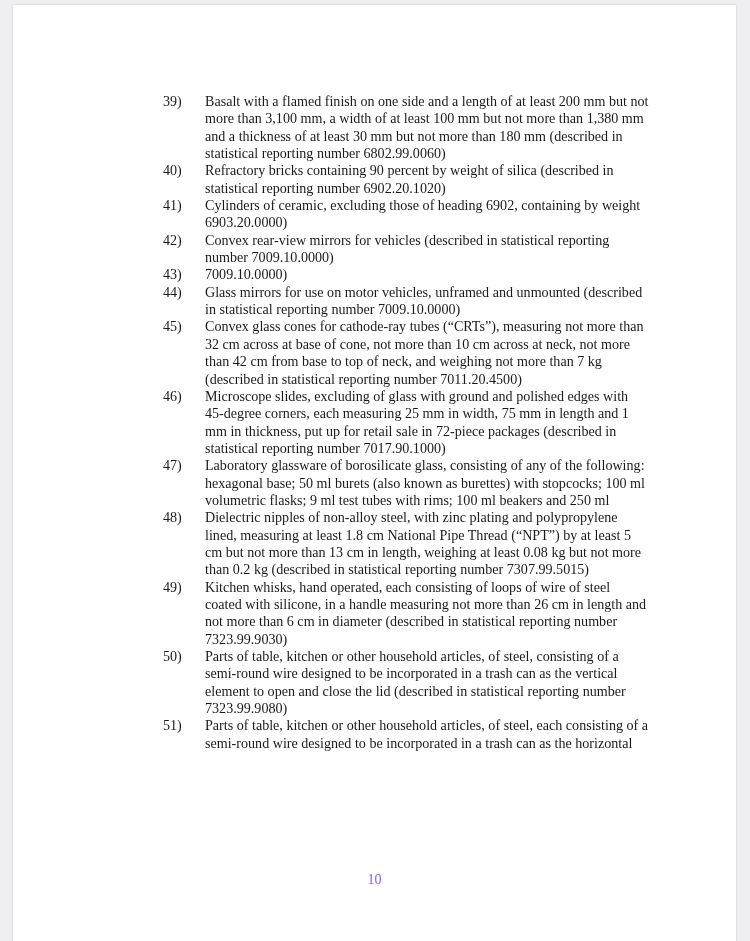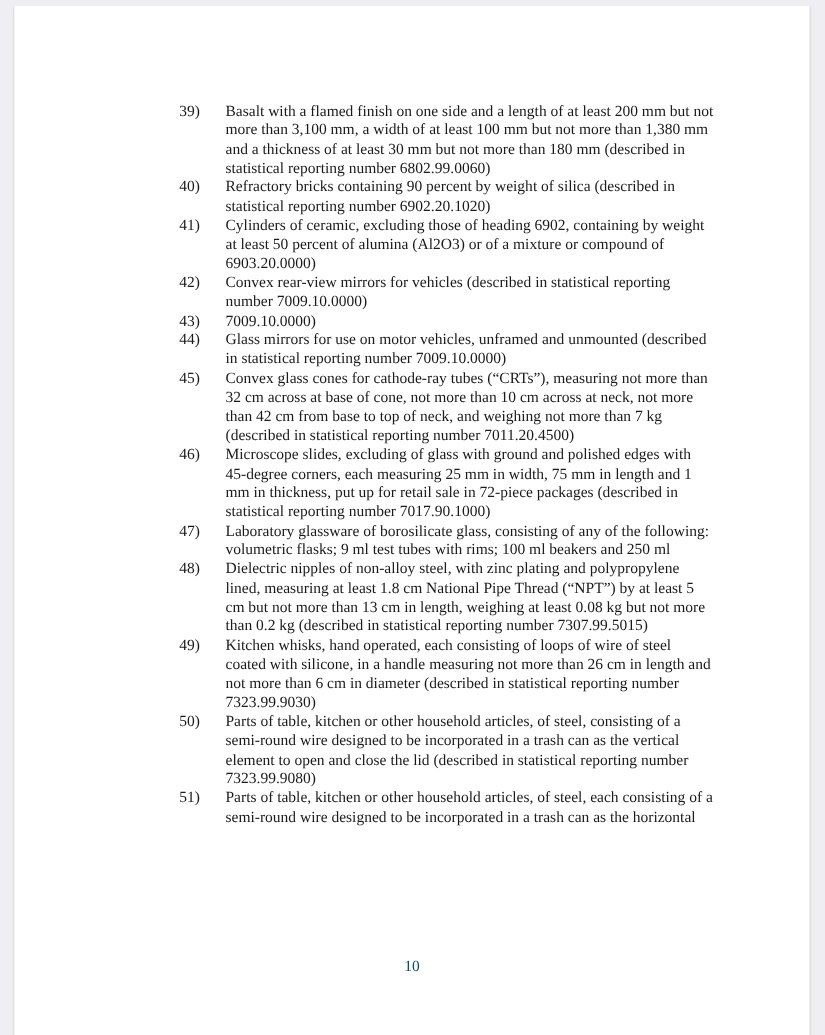--- a/index.html
+++ b/index.html
@@ -42,21 +42,21 @@
       width: 455px;
     }
     .page-number {
       position: absolute;
       left: 0;
       width: 723px;
       top: 866px;
       text-align: center;
       font-family: "Liberation Serif", "DejaVu Serif", serif;
       font-size: 14.1px;
-      color: #0c4a6e;
+      color: #8b5cf6;
     }
     .ln { display: block; white-space: nowrap; }
   </style>
 </head>
 <body>
 
 <div class="page">
   <div class="content" id="content">
       <div class="item">
         <div class="num">39)</div>
@@ -71,21 +71,20 @@
         <div class="num">40)</div>
         <div class="text">
           <span class="ln">Refractory bricks containing 90 percent by weight of silica (described in</span>
           <span class="ln">statistical reporting number 6902.20.1020)</span>
         </div>
       </div>
       <div class="item">
         <div class="num">41)</div>
         <div class="text">
           <span class="ln">Cylinders of ceramic, excluding those of heading 6902, containing by weight</span>
-          <span class="ln">at least 50 percent of alumina (Al2O3) or of a mixture or compound of</span>
           <span class="ln">6903.20.0000)</span>
         </div>
       </div>
       <div class="item">
         <div class="num">42)</div>
         <div class="text">
           <span class="ln">Convex rear-view mirrors for vehicles (described in statistical reporting</span>
           <span class="ln">number 7009.10.0000)</span>
         </div>
       </div>
@@ -117,20 +116,21 @@
           <span class="ln">Microscope slides, excluding of glass with ground and polished edges with</span>
           <span class="ln">45-degree corners, each measuring 25 mm in width, 75 mm in length and 1</span>
           <span class="ln">mm in thickness, put up for retail sale in 72-piece packages (described in</span>
           <span class="ln">statistical reporting number 7017.90.1000)</span>
         </div>
       </div>
       <div class="item">
         <div class="num">47)</div>
         <div class="text">
           <span class="ln">Laboratory glassware of borosilicate glass, consisting of any of the following:</span>
+          <span class="ln">hexagonal base; 50 ml burets (also known as burettes) with stopcocks; 100 ml</span>
           <span class="ln">volumetric flasks; 9 ml test tubes with rims; 100 ml beakers and 250 ml</span>
         </div>
       </div>
       <div class="item">
         <div class="num">48)</div>
         <div class="text">
           <span class="ln">Dielectric nipples of non-alloy steel, with zinc plating and polypropylene</span>
           <span class="ln">lined, measuring at least 1.8 cm National Pipe Thread (“NPT”) by at least 5</span>
           <span class="ln">cm but not more than 13 cm in length, weighing at least 0.08 kg but not more</span>
           <span class="ln">than 0.2 kg (described in statistical reporting number 7307.99.5015)</span>

